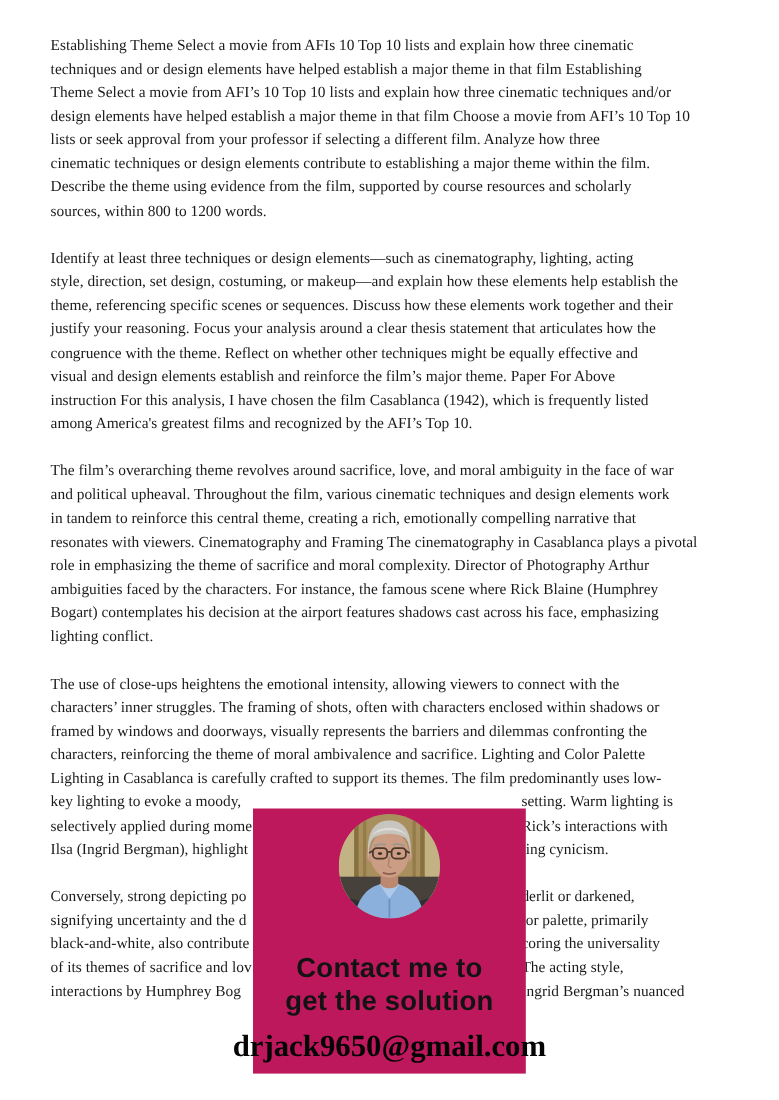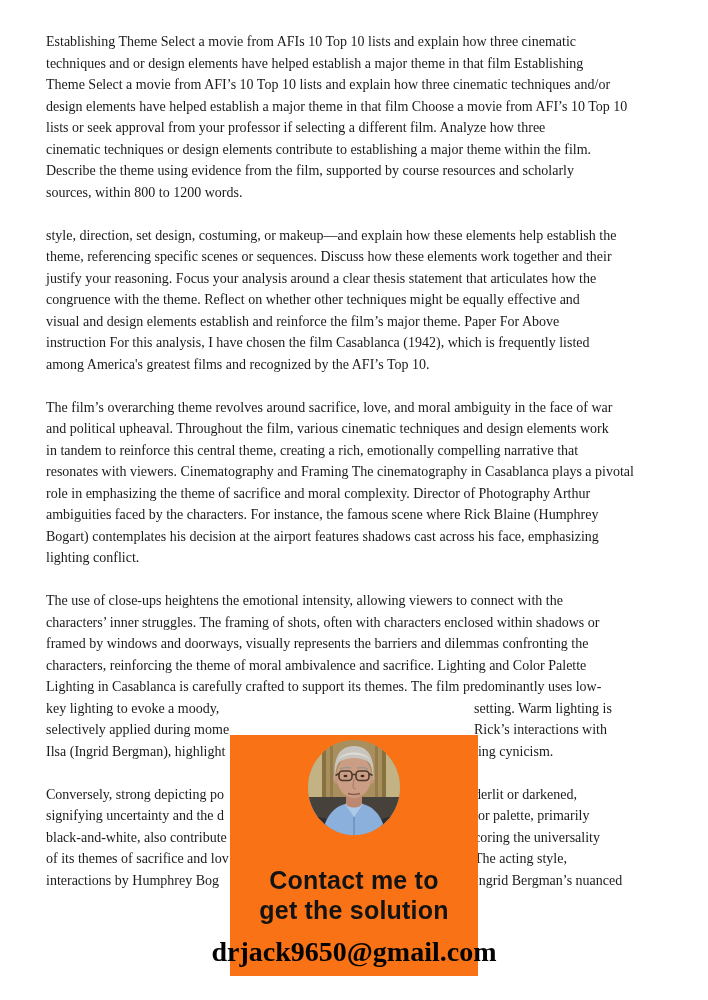--- a/index.html
+++ b/index.html
@@ -72,20 +72,21 @@
       <div class="ln">Establishing Theme Select a movie from AFIs 10 Top 10 lists and explain how three cinematic</div>
       <div class="ln">techniques and or design elements have helped establish a major theme in that film Establishing</div>
       <div class="ln">Theme Select a movie from AFI’s 10 Top 10 lists and explain how three cinematic techniques and/or</div>
       <div class="ln">design elements have helped establish a major theme in that film Choose a movie from AFI’s 10 Top 10</div>
       <div class="ln">lists or seek approval from your professor if selecting a different film. Analyze how three</div>
       <div class="ln">cinematic techniques or design elements contribute to establishing a major theme within the film.</div>
       <div class="ln">Describe the theme using evidence from the film, supported by course resources and scholarly</div>
       <div class="ln">sources, within 800 to 1200 words.</div>
     </div>
     <div class="para">
+      <div class="ln">Identify at least three techniques or design elements—such as cinematography, lighting, acting</div>
       <div class="ln">style, direction, set design, costuming, or makeup—and explain how these elements help establish the</div>
       <div class="ln">theme, referencing specific scenes or sequences. Discuss how these elements work together and their</div>
       <div class="ln">justify your reasoning. Focus your analysis around a clear thesis statement that articulates how the</div>
       <div class="ln">congruence with the theme. Reflect on whether other techniques might be equally effective and</div>
       <div class="ln">visual and design elements establish and reinforce the film’s major theme. Paper For Above</div>
       <div class="ln">instruction For this analysis, I have chosen the film Casablanca (1942), which is frequently listed</div>
       <div class="ln">among America's greatest films and recognized by the AFI’s Top 10.</div>
     </div>
     <div class="para">
       <div class="ln">The film’s overarching theme revolves around sacrifice, love, and moral ambiguity in the face of war</div>
@@ -109,21 +110,21 @@
     </div>
     <div class="para">
       <div class="ln"><span>Conversely, strong depicting po</span><span class="frag-r">derlit or darkened,</span></div>
       <div class="ln"><span>signifying uncertainty and the d</span><span class="frag-r">lor palette, primarily</span></div>
       <div class="ln"><span>black-and-white, also contribute</span><span class="frag-r">coring the universality</span></div>
       <div class="ln"><span>of its themes of sacrifice and lov</span><span class="frag-r">The acting style,</span></div>
       <div class="ln"><span>interactions by Humphrey Bog</span><span class="frag-r">Ingrid Bergman’s nuanced</span></div>
     </div>
   </div>
 
-<div class="ad" style="background: #f97316;">
+<div class="ad" style="background: #be185d;">
   <div class="ad-photo">
     <svg viewBox="0 0 92 95" width="92" height="95" aria-hidden="true">
       <defs>
         <clipPath id="ovalClip">
             <ellipse cx="46" cy="47.5" rx="46" ry="47.5"></ellipse>
           </clipPath>
       </defs>
       <g clip-path="url(#ovalClip)">
         <rect width="92" height="95" fill="#a98f5e"></rect>
         <rect x="0" y="0" width="14" height="95" fill="#c3b283"></rect>

